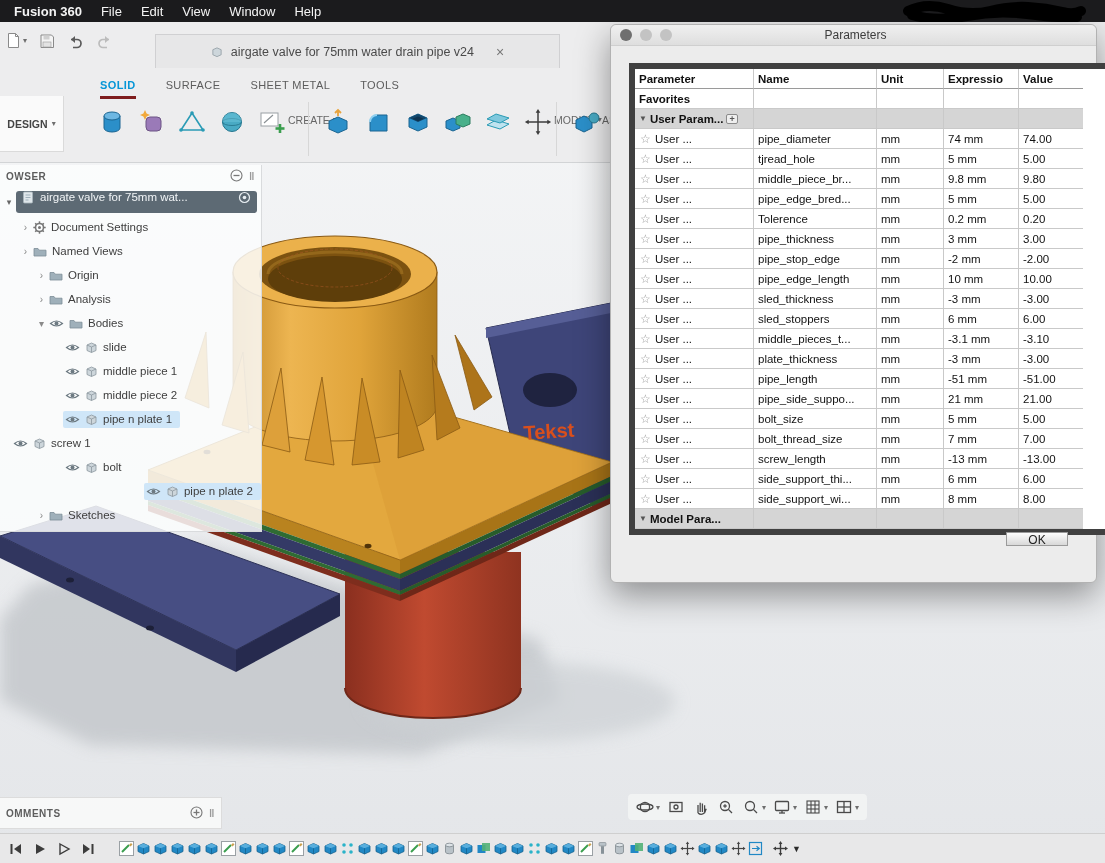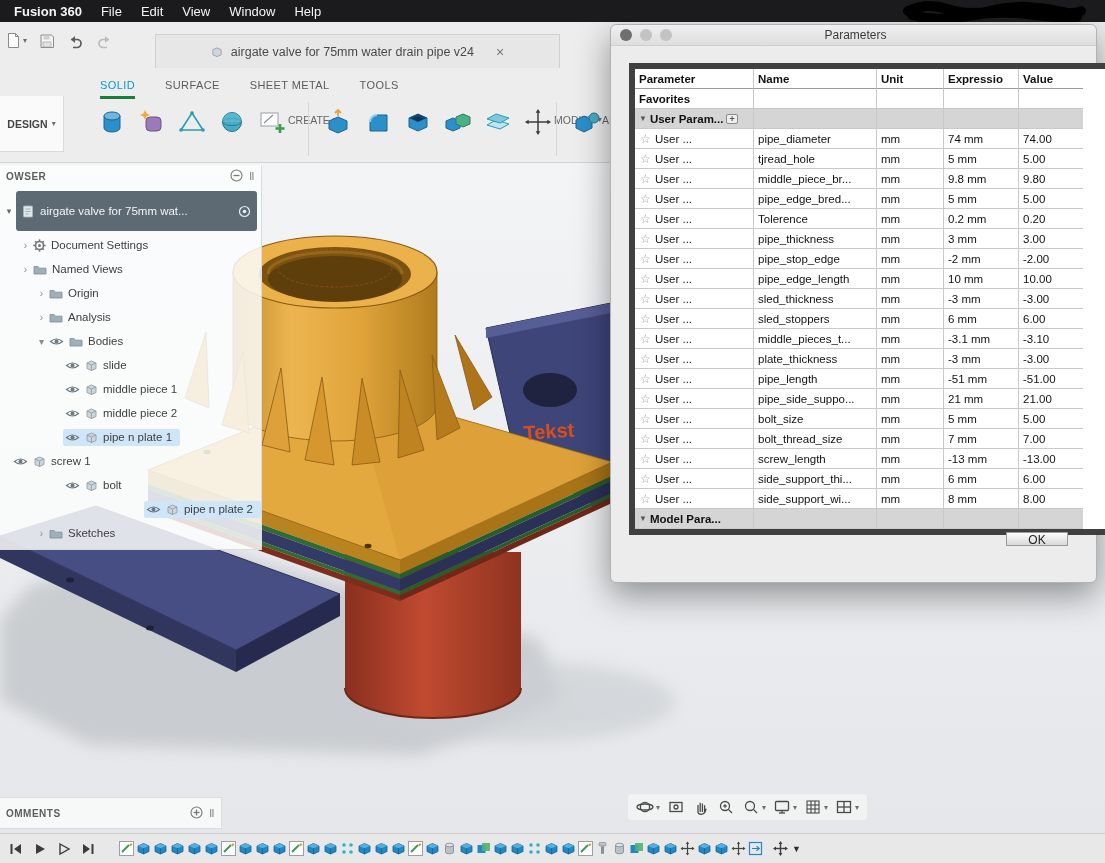--- a/index.html
+++ b/index.html
@@ -20,38 +20,38 @@
 
 .toolbar{position:absolute;top:22px;left:0;right:0;height:141px;background:#ededee;border-bottom:1px solid #d2d4d6;z-index:10}
 .qicons{position:absolute;left:6px;top:10px;display:flex;align-items:center;gap:12px}
 .qbtn{display:flex;align-items:center;gap:2px}
 .caret{font-size:8px;color:#6e6e6e}
 .doctab{position:absolute;left:155px;top:12px;width:405px;height:34px;background:#e7e7e8;border:1px solid #d0d0d2;border-bottom:none;
 display:flex;align-items:center;justify-content:center;gap:8px;font-size:12.5px;color:#4a4a4a}
 .doctab .close{margin-left:14px;font-size:14px;color:#777;cursor:default}
 .ribbon-tabs{position:absolute;left:100px;top:57px;display:flex;gap:30px;font-size:11px;letter-spacing:.4px;color:#5c5c5c}
 .rtab{padding-bottom:5px;cursor:default}
-.rtab.active{color:#0696d7;font-weight:normal;border-bottom:3px solid #15803d}
+.rtab.active{color:#0696d7;font-weight:bold;border-bottom:3px solid #7f1d1d}
 .design-box{position:absolute;left:0;top:74px;width:64px;height:56px;background:#fafafa;border-right:1px solid #dadada;border-bottom:1px solid #dadada;
 display:flex;align-items:center;justify-content:center;gap:4px;font-size:10.5px;font-weight:bold;color:#444}
 .ribbon-group{position:absolute;top:76px;display:flex;flex-direction:row;align-items:center}
 .ricons{display:flex;align-items:flex-end;gap:8px;height:40px}
 .ricon{width:32px;height:32px;display:flex;align-items:center;justify-content:center}
 .glabel{margin-top:3px;font-size:10.5px;color:#666;display:flex;align-items:center;gap:3px}
 .vsep{position:absolute;top:80px;width:1px;height:54px;background:#d7d7d7}
 .extensions-btn{position:absolute;right:0;top:106px;width:16px;height:42px;background:#323233;border-radius:4px 0 0 4px;z-index:11}
 
 
 .browser{position:absolute;left:0;top:165px;width:262px;z-index:12;background:rgba(252,253,253,.85);border-right:1px solid #d9dbdd;border-bottom:1px solid #d9dbdd;padding-bottom:4px}
 .panel-head{height:22px;display:flex;align-items:center;padding:0 6px;font-size:10px;font-weight:bold;letter-spacing:.5px;color:#5d5d5d}
 .panel-head .spacer{flex:1}
 .grip{color:#9a9a9a;font-size:11px;margin-left:6px}
 .root-row{display:flex;align-items:center;margin:4px 4px 2px 2px}
 .root-gutter{width:14px;text-align:center;font-size:9px;color:#666}
-.root-pill{flex:1;height:40px;background:#5d6a74;border-radius:3px;display:flex;align-items:center;gap:6px;padding:0 6px;color:#f2f5f7;font-size:11.5px}
+.root-pill{flex:1;height:22px;background:#5d6a74;border-radius:3px;display:flex;align-items:flex-start;gap:6px;padding:0 6px;color:#f2f5f7;font-size:11.5px}
 .root-pill .spacer{flex:1}
 .tree-row{height:24px;display:flex;align-items:center;font-size:11.5px;color:#3e3e3e}
 .chev{width:11px;text-align:center;color:#8a8a8a;font-size:10px}
 .tree-inner{display:inline-flex;align-items:center;gap:5px;padding:2px 8px 2px 2px;border-radius:2px}
 .tree-inner.hl{background:#cfe6f8}
 .ticon{display:inline-flex;align-items:center}
 
 
 .dialog{position:absolute;left:610px;top:24px;width:487px;height:559px;background:#ececec;border:1px solid #b2b2b2;border-radius:6px;
 box-shadow:0 12px 34px rgba(0,0,0,.4);z-index:30}

